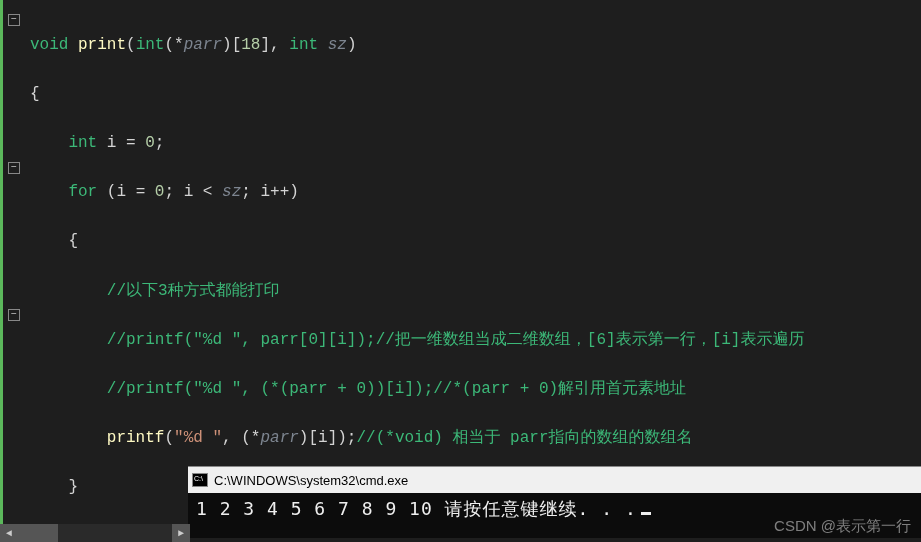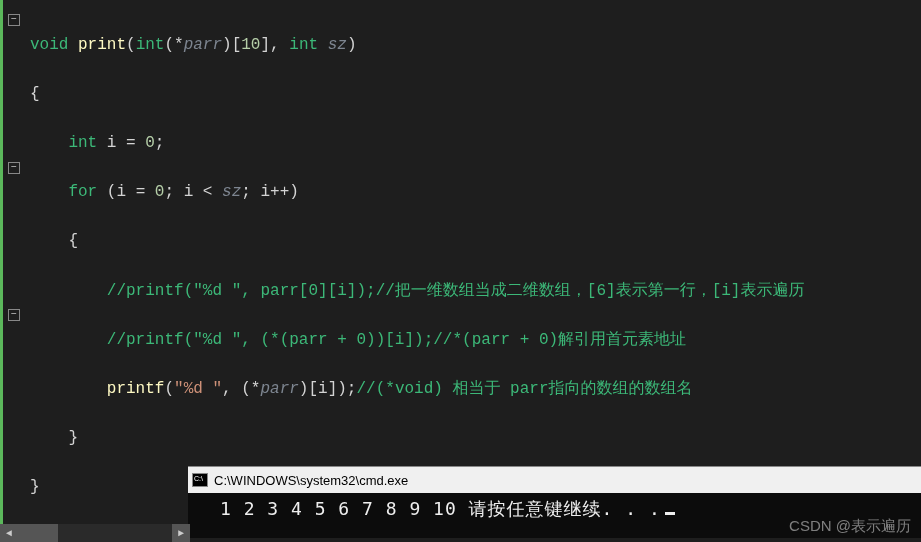--- a/index.html
+++ b/index.html
@@ -73,21 +73,20 @@
 .cmd-icon::after{
   content:"C:\\";
   color:#fff; font-size:7px; position:absolute; left:1px; top:1px;
 }
 .console-body {
   padding: 4px 8px;
   color: #eee;
   font-family: SimSun, monospace;
   font-size: 18px;
   letter-spacing: 1px;
-  margin-left: 24px;
 }
 .cursor-blk { display:inline-block; width:10px; height:3px; background:#eee; vertical-align: baseline; margin-left:4px;}
 .watermark {
   position: absolute;
   right: 10px; bottom: 6px;
   color: rgba(220,220,220,0.55);
   font-family: "Microsoft YaHei", sans-serif;
   font-size: 15px;
 }
 .hscroll {
@@ -124,25 +123,26 @@
     <div class="fold-row"></div>
       <div class="fold-row"></div>
       <div class="fold-row"></div>
       <div class="fold-row"></div>
       <div class="fold-row"></div>
     <div class="fold-row">
         <div class="fold">−</div>
       </div>
   </div>
   <div class="code">
-<div class="line"><span class="type">void</span> <span class="func">print</span><span>(</span><span class="type">int</span><span>(*</span><span class="param">parr</span><span>)[</span><span class="num">10</span><span>], </span><span class="type">int</span><span> </span><span class="param">sz</span><span>)</span></div>
+<div class="line"><span class="type">void</span> <span class="func">print</span><span>(</span><span class="type">int</span><span>(*</span><span class="param">parr</span><span>)[</span><span class="num">18</span><span>], </span><span class="type">int</span><span> </span><span class="param">sz</span><span>)</span></div>
 <div class="line">{</div>
 <div class="line">    <span class="type">int</span><span> i = </span><span class="num">0</span><span>;</span></div>
 <div class="line">    <span class="type">for</span><span> (i = </span><span class="num">0</span><span>; i &lt; </span><span class="param">sz</span><span>; i++)</span></div>
 <div class="line">    {</div>
+<div class="line"><span class="comment">        //以下3种方式都能打印</span></div>
 <div class="line"><span class="comment">        //printf("%d ", parr[0][i]);</span><span class="comment">//把一维数组当成二维数组，[6]表示第一行，[i]表示遍历</span></div>
 <div class="line"><span class="comment">        //printf("%d ", (*(parr + 0))[i]);</span><span class="comment">//*(parr + 0)解引用首元素地址</span></div>
 <div class="line"><span>        </span><span class="func">printf</span><span>(</span><span class="str">"%d "</span><span>, (*</span><span class="param">parr</span><span>)[i]);</span><span class="comment">//(*void) 相当于 parr指向的数组的数组名</span></div>
 <div class="line">    }</div>
 <div class="line">}</div>
 
 
 
 
 
@@ -163,13 +163,13 @@
 </div>
 
 <div class="hscroll">
   <div class="arrow">◄</div>
   <div class="track">
       <div class="thumb"></div>
     </div>
   <div class="arrow">►</div>
 </div>
 
-<div class="watermark">CSDN @表示遍历</div>
+<div class="watermark">CSDN @表示第一行</div>
 
 </body></html>

